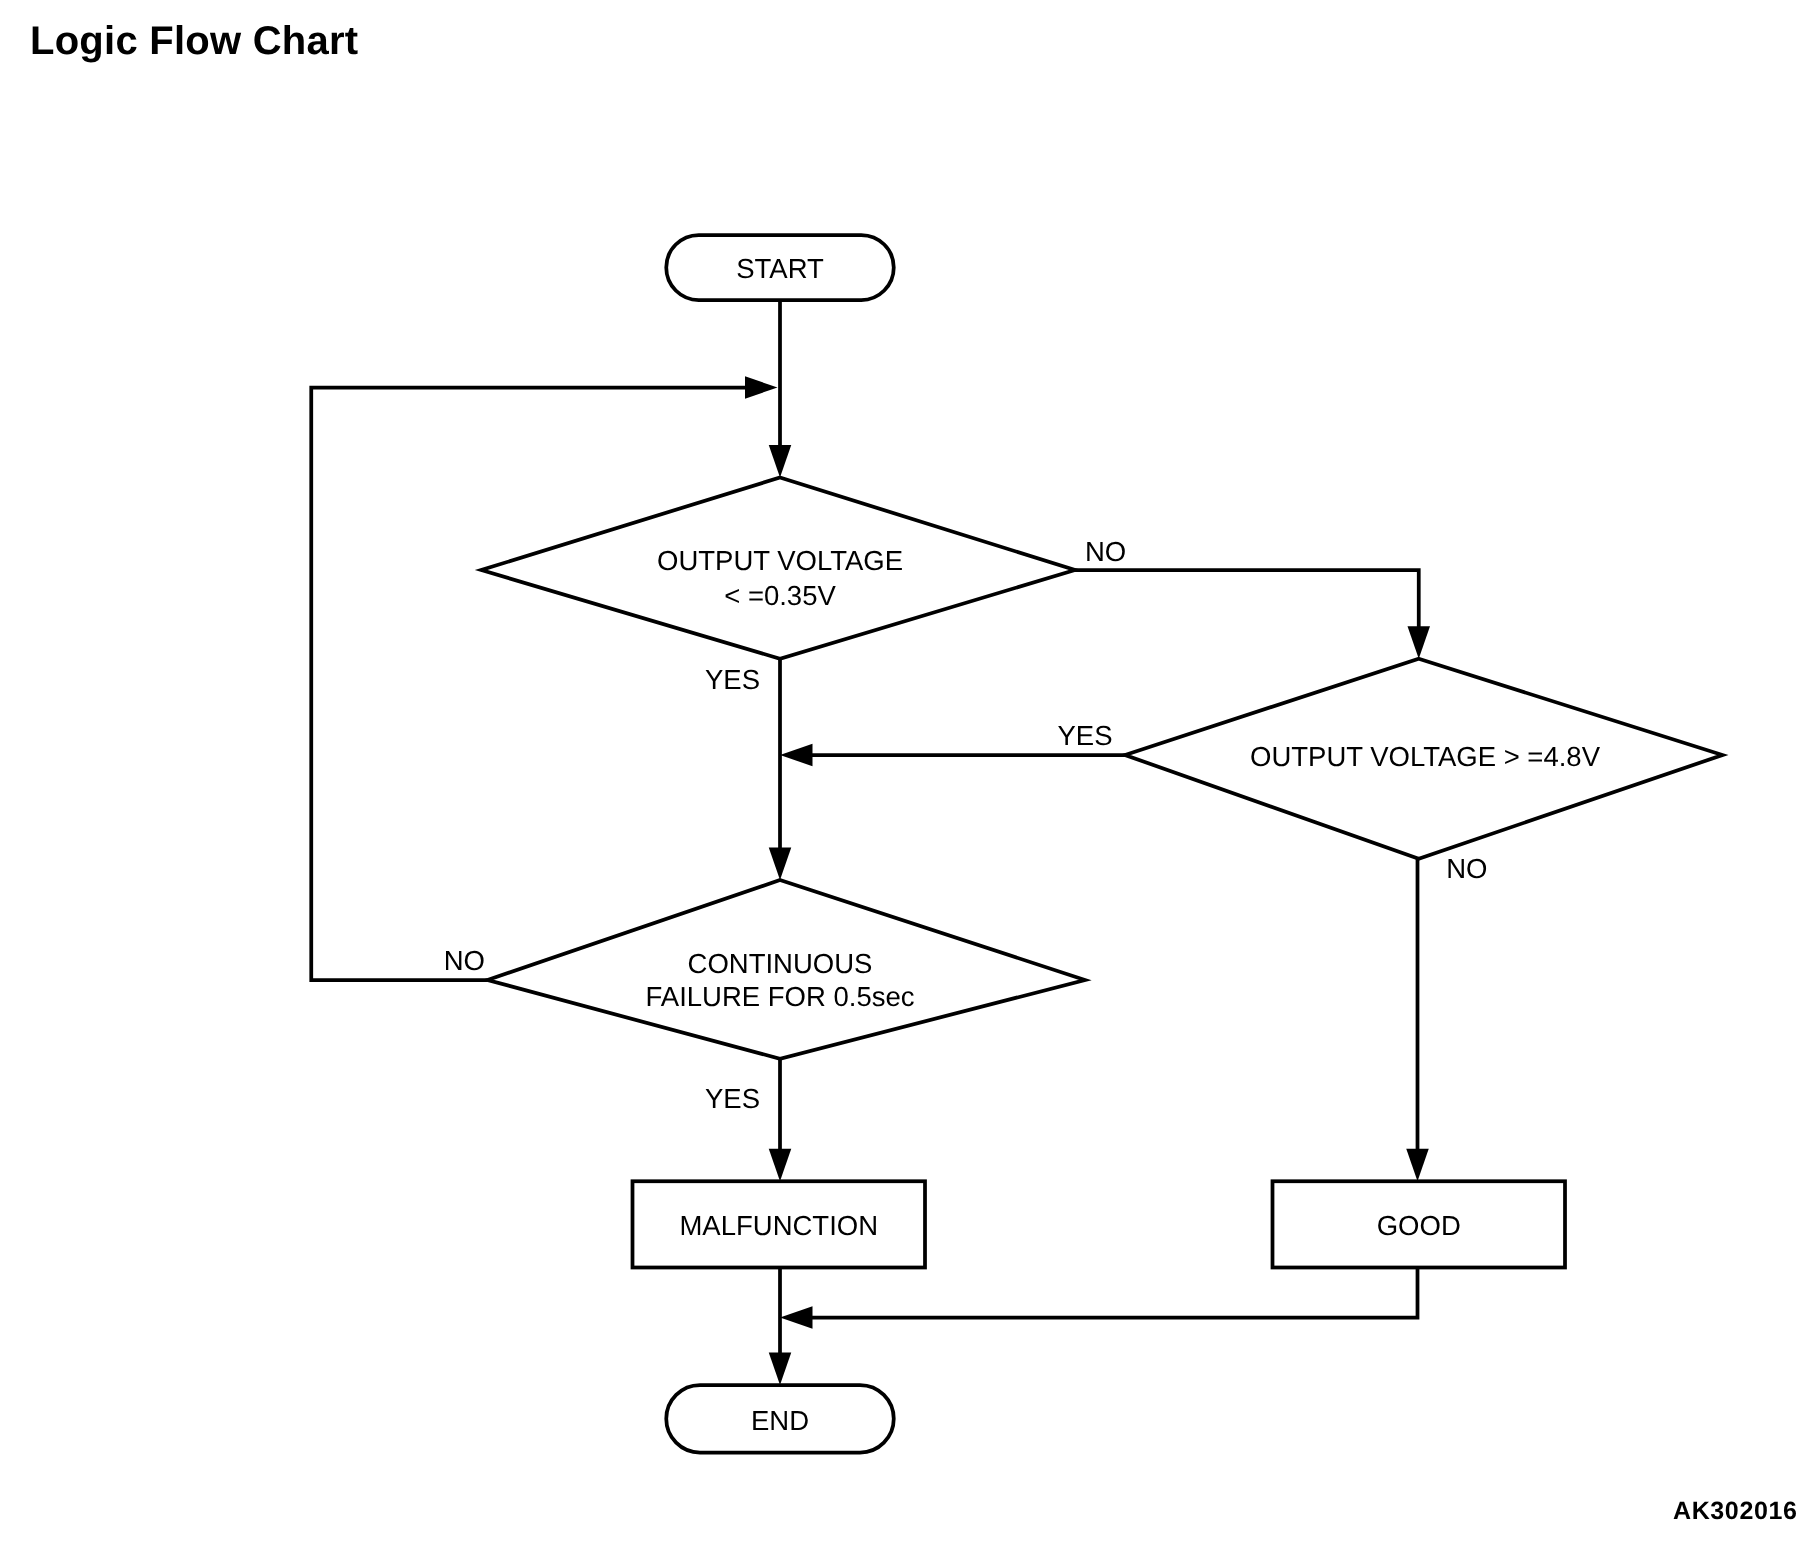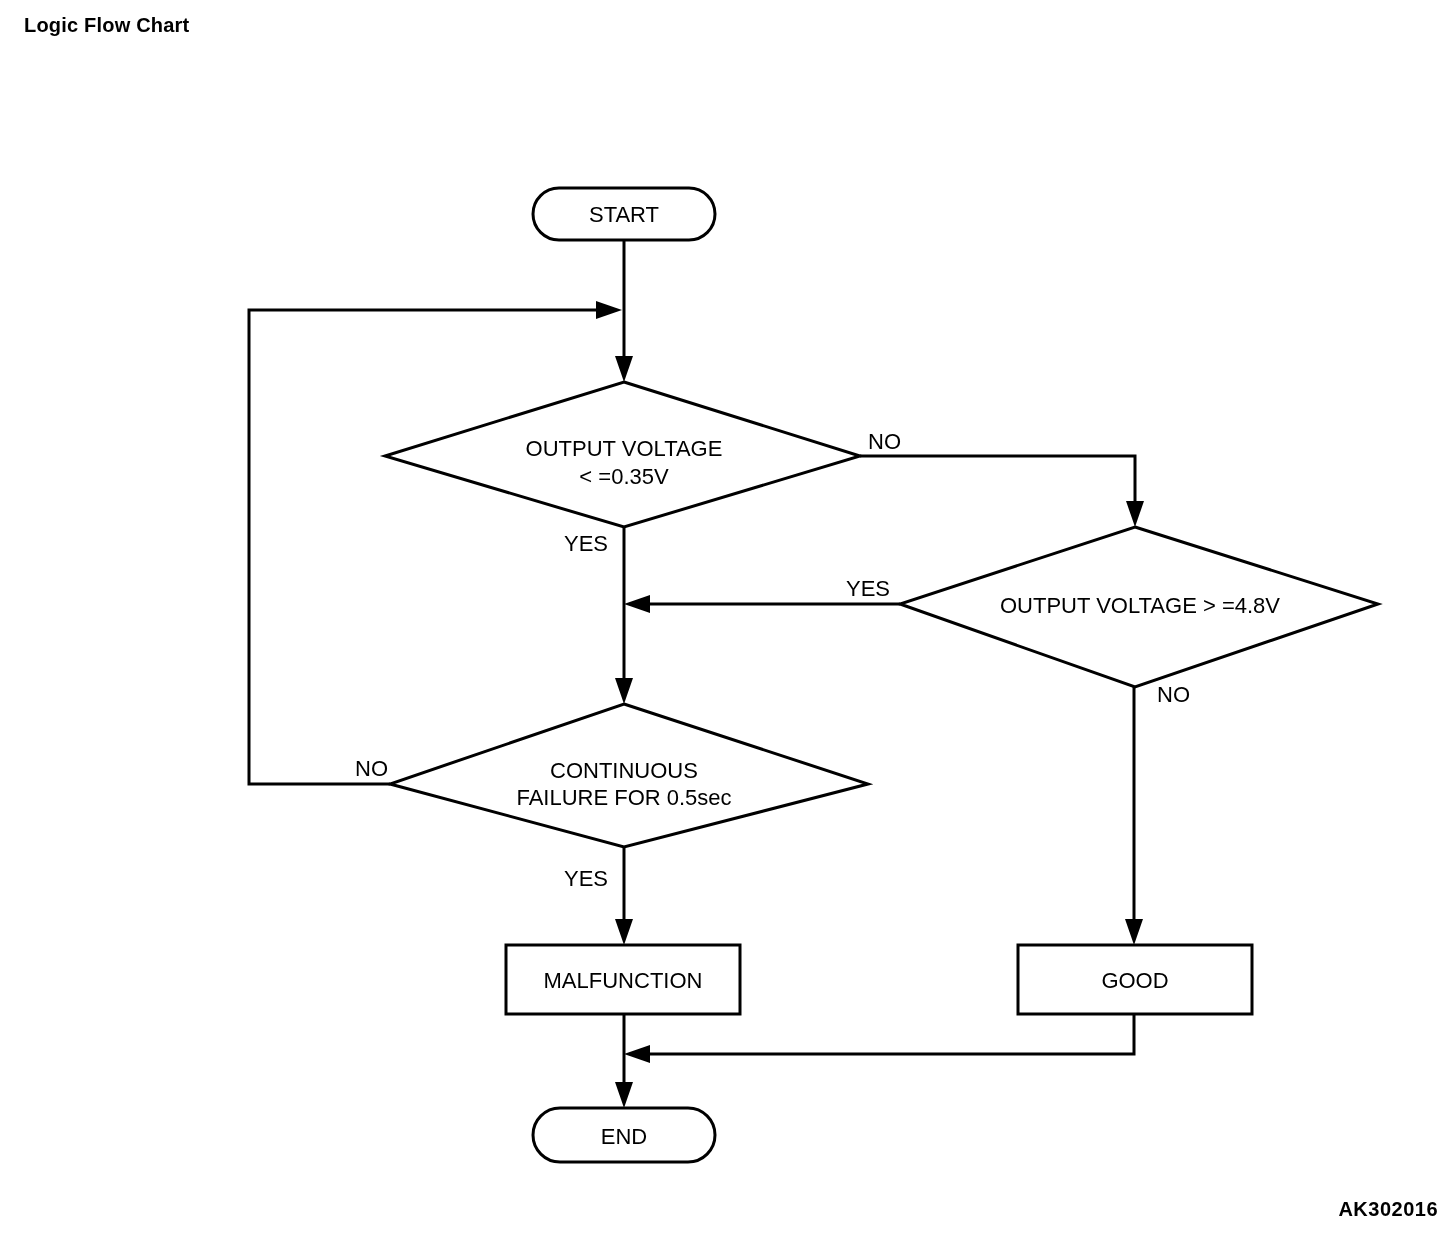--- a/index.html
+++ b/index.html
@@ -13,21 +13,21 @@
     height: 1254px;
     position: relative;
     font-family: "Liberation Sans", sans-serif;
     color: #000000;
     overflow: hidden;
   }
   #page-title {
     position: absolute;
     left: 24px;
     top: 14px;
-    font-size: 20px;
+    font-size: 32px;
     font-weight: bold;
     letter-spacing: 0.2px;
     white-space: nowrap;
   }
   #chart-canvas {
     position: absolute;
     left: 0;
     top: 0;
     width: 1456px;
     height: 1254px;

